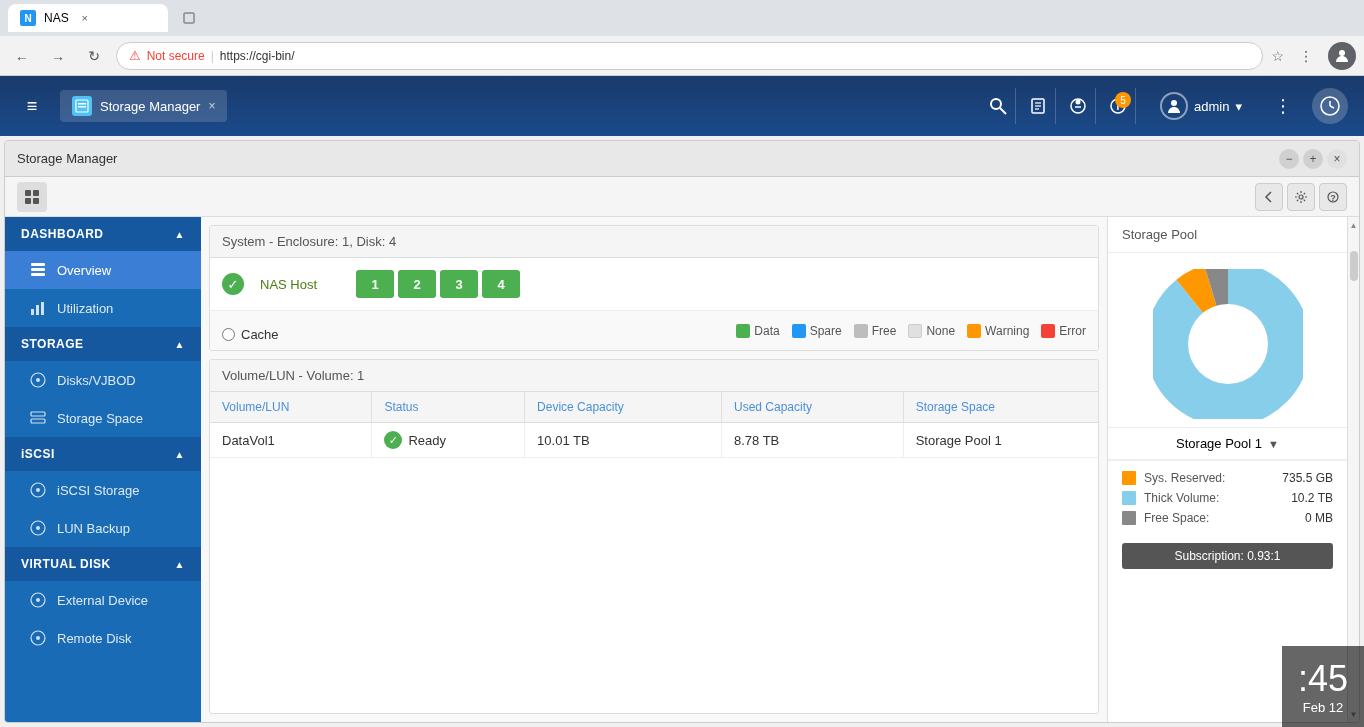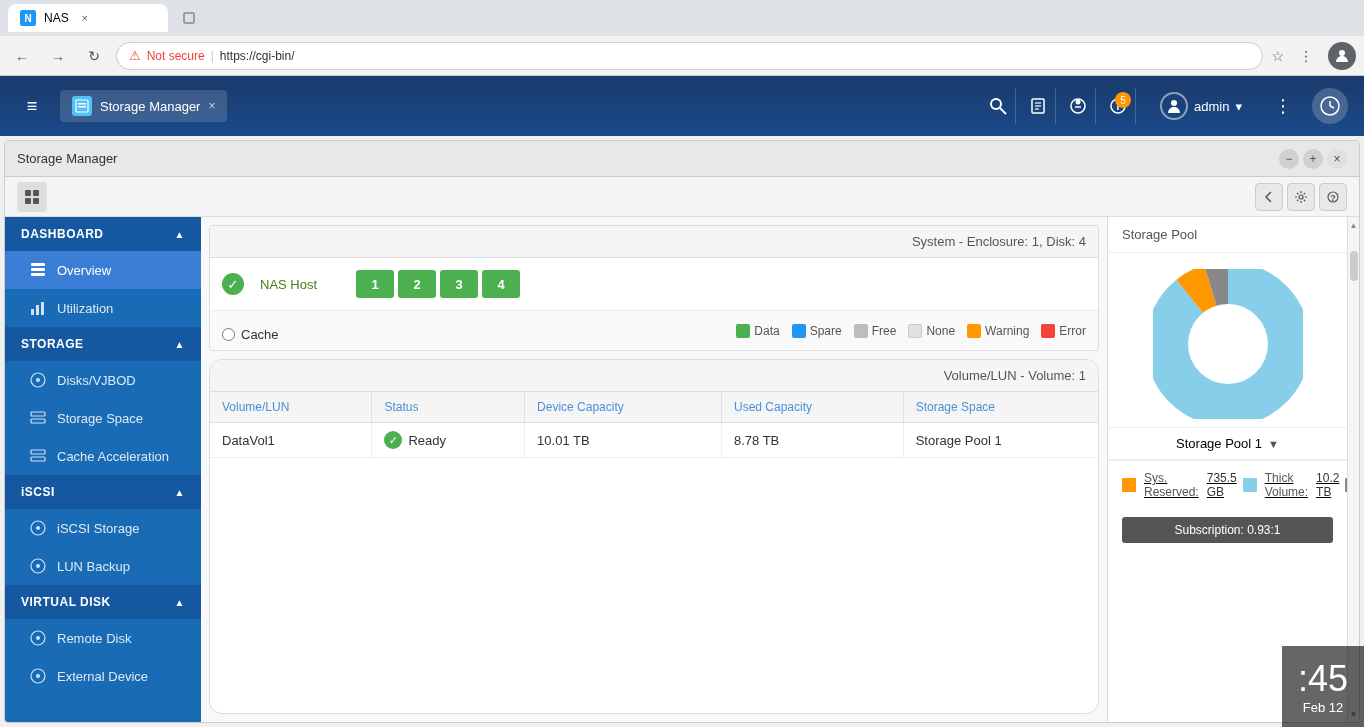--- a/index.html
+++ b/index.html
@@ -63,54 +63,54 @@
     .sidebar-section-header .chevron { font-size: 10px; }
     .sidebar-item { padding: 10px 16px 10px 24px; display: flex; align-items: center; gap: 10px; color: rgba(255,255,255,0.85); cursor: pointer; font-size: 13px; }
     .sidebar-item.active { background: #3a7fd5; color: white; }
     .sidebar-item-icon { width: 18px; height: 18px; display: flex; align-items: center; justify-content: center; font-size: 14px; flex-shrink: 0; }
 
     
     .content { flex: 1; display: flex; flex-direction: column; overflow: hidden; background: #f8f8f8; }
 
     
     .content-panel { background: white; margin: 8px 8px 4px 8px; border: 1px solid #ddd; border-radius: 3px; overflow: hidden; }
-    .panel-header { background: #f5f5f5; border-bottom: 1px solid #ddd; padding: 8px 12px; font-size: 13px; color: #555; text-align: right; }
+    .panel-header { background: #f5f5f5; border-bottom: 1px solid #ddd; padding: 8px 12px; font-size: 13px; color: #555; }
 
     
     .disk-area { padding: 12px; background: white; }
     .nas-host-row { display: flex; align-items: center; gap: 16px; }
     .nas-status-icon { width: 22px; height: 22px; background: #4caf50; border-radius: 50%; display: flex; align-items: center; justify-content: center; color: white; font-size: 13px; }
     .disk-slots { display: flex; gap: 4px; }
     .disk-slot { width: 38px; height: 28px; background: #4caf50; border-radius: 3px; display: flex; align-items: center; justify-content: center; color: white; font-size: 13px; font-weight: bold; cursor: pointer; }
 
     
     .cache-row { display: flex; align-items: center; gap: 12px; padding: 8px 12px; background: #f9f9f9; border-top: 1px solid #eee; }
     .cache-radio { display: flex; align-items: center; gap: 6px; font-size: 13px; color: #333; margin-top: 8px; }
     .cache-radio input { cursor: pointer; }
     .legend-spacer { flex: 1; }
     .legend { display: flex; align-items: center; gap: 12px; }
     .legend-item { display: flex; align-items: center; gap: 4px; font-size: 12px; color: #555; }
     .legend-dot { width: 14px; height: 14px; border-radius: 2px; flex-shrink: 0; }
 
     
-    .volume-panel { background: white; margin: 4px 8px 8px 8px; border: 1px solid #ddd; border-radius: 13px; overflow: hidden; flex: 1; }
+    .volume-panel { background: white; margin: 4px 8px 8px 8px; border: 1px solid #ddd; border-radius: 3px; overflow: hidden; flex: 1; }
     .volume-table { width: 100%; border-collapse: collapse; }
     .volume-table th { background: #f5f5f5; border-bottom: 1px solid #ddd; padding: 8px 12px; text-align: left; font-size: 12px; color: #4a90d9; font-weight: normal; border-right: 1px solid #e0e0e0; }
     .volume-table td { padding: 8px 12px; font-size: 13px; color: #333; border-bottom: 1px solid #eee; border-right: 1px solid #eee; }
     .volume-table td:last-child, .volume-table th:last-child { border-right: none; }
     .status-ready { display: flex; align-items: center; gap: 6px; }
     .status-ready-icon { width: 18px; height: 18px; background: #4caf50; border-radius: 50%; display: flex; align-items: center; justify-content: center; color: white; font-size: 11px; }
 
     
     .right-panel { width: 240px; background: white; border-left: 1px solid #ddd; display: flex; flex-direction: column; overflow: hidden; }
     .right-panel-header { padding: 10px 14px; font-size: 13px; color: #555; border-bottom: 1px solid #eee; font-weight: 500; }
     .chart-area { display: flex; align-items: center; justify-content: center; padding: 16px 0 8px 0; position: relative; }
     .pie-chart-container { position: relative; width: 150px; height: 150px; }
     .pool-selector { display: flex; align-items: center; justify-content: center; gap: 6px; padding: 8px; border-top: 1px solid #eee; border-bottom: 1px solid #eee; }
-    .legend-entries { padding: 10px 14px; display: flex; flex-direction: row; gap: 6px; text-decoration: underline; }
+    .legend-entries { padding: 10px 14px; display: flex; flex-direction: column; gap: 6px; }
     .legend-entry { display: flex; align-items: center; gap: 8px; font-size: 12px; color: #555; }
     .legend-entry-color { width: 14px; height: 14px; flex-shrink: 0; border-radius: 1px; }
     .legend-entry-label { flex: 1; }
     .legend-entry-value { color: #333; font-weight: 500; }
     .subscription-bar { margin: 8px 14px; background: #555; border-radius: 3px; padding: 6px 10px; text-align: center; color: white; font-size: 12px; }
 
     
     .scroll-indicator { width: 12px; background: #f5f5f5; border-left: 1px solid #ddd; display: flex; flex-direction: column; align-items: center; padding: 2px 0; }
     .scroll-thumb { width: 8px; height: 30px; background: #ccc; border-radius: 4px; margin-top: 20px; }
     .scroll-arrow { width: 12px; height: 12px; display: flex; align-items: center; justify-content: center; font-size: 8px; color: #888; cursor: pointer; }
@@ -316,29 +316,20 @@
           </div>
           <div class="sidebar-item">
             <div class="sidebar-item-icon">
               <svg width="16" height="16" viewBox="0 0 16 16">
                   <rect x="1" y="2" width="14" height="4" rx="1" fill="none" stroke="white" stroke-width="1.2" opacity="0.8"></rect>
                   <rect x="1" y="9" width="14" height="4" rx="1" fill="none" stroke="white" stroke-width="1.2" opacity="0.8"></rect>
                 </svg>
             </div>
             <span>Storage Space</span>
           </div>
-          <div class="sidebar-item">
-            <div class="sidebar-item-icon">
-              <svg width="16" height="16" viewBox="0 0 16 16">
-                  <rect x="1" y="2" width="14" height="4" rx="1" fill="none" stroke="white" stroke-width="1.2" opacity="0.8"></rect>
-                  <rect x="1" y="9" width="14" height="4" rx="1" fill="none" stroke="white" stroke-width="1.2" opacity="0.8"></rect>
-                </svg>
-            </div>
-            <span>Cache Acceleration</span>
-          </div>
 
           <div class="sidebar-section-header">
             <span>iSCSI</span>
             <span class="chevron">▲</span>
           </div>
           <div class="sidebar-item">
             <div class="sidebar-item-icon">
               <svg width="16" height="16" viewBox="0 0 16 16">
                   <circle cx="8" cy="8" r="7" fill="none" stroke="white" stroke-width="1.2" opacity="0.8"></circle>
                   <circle cx="8" cy="8" r="2" fill="white" opacity="0.8"></circle>
@@ -360,30 +351,30 @@
             <span>VIRTUAL DISK</span>
             <span class="chevron">▲</span>
           </div>
           <div class="sidebar-item">
             <div class="sidebar-item-icon">
               <svg width="16" height="16" viewBox="0 0 16 16">
                   <circle cx="8" cy="8" r="7" fill="none" stroke="white" stroke-width="1.2" opacity="0.8"></circle>
                   <circle cx="8" cy="8" r="2" fill="white" opacity="0.8"></circle>
                 </svg>
             </div>
-            <span>Remote Disk</span>
+            <span>External Device</span>
           </div>
           <div class="sidebar-item">
             <div class="sidebar-item-icon">
               <svg width="16" height="16" viewBox="0 0 16 16">
                   <circle cx="8" cy="8" r="7" fill="none" stroke="white" stroke-width="1.2" opacity="0.8"></circle>
                   <circle cx="8" cy="8" r="2" fill="white" opacity="0.8"></circle>
                 </svg>
             </div>
-            <span>External Device</span>
+            <span>Remote Disk</span>
           </div>
         </div>
 
         <div class="content">
 
           <div class="content-panel">
             <div class="panel-header">System - Enclosure: 1, Disk: 4</div>
             <div class="disk-area">
               <div class="nas-host-row">
                 <div class="nas-status-icon">✓</div>

